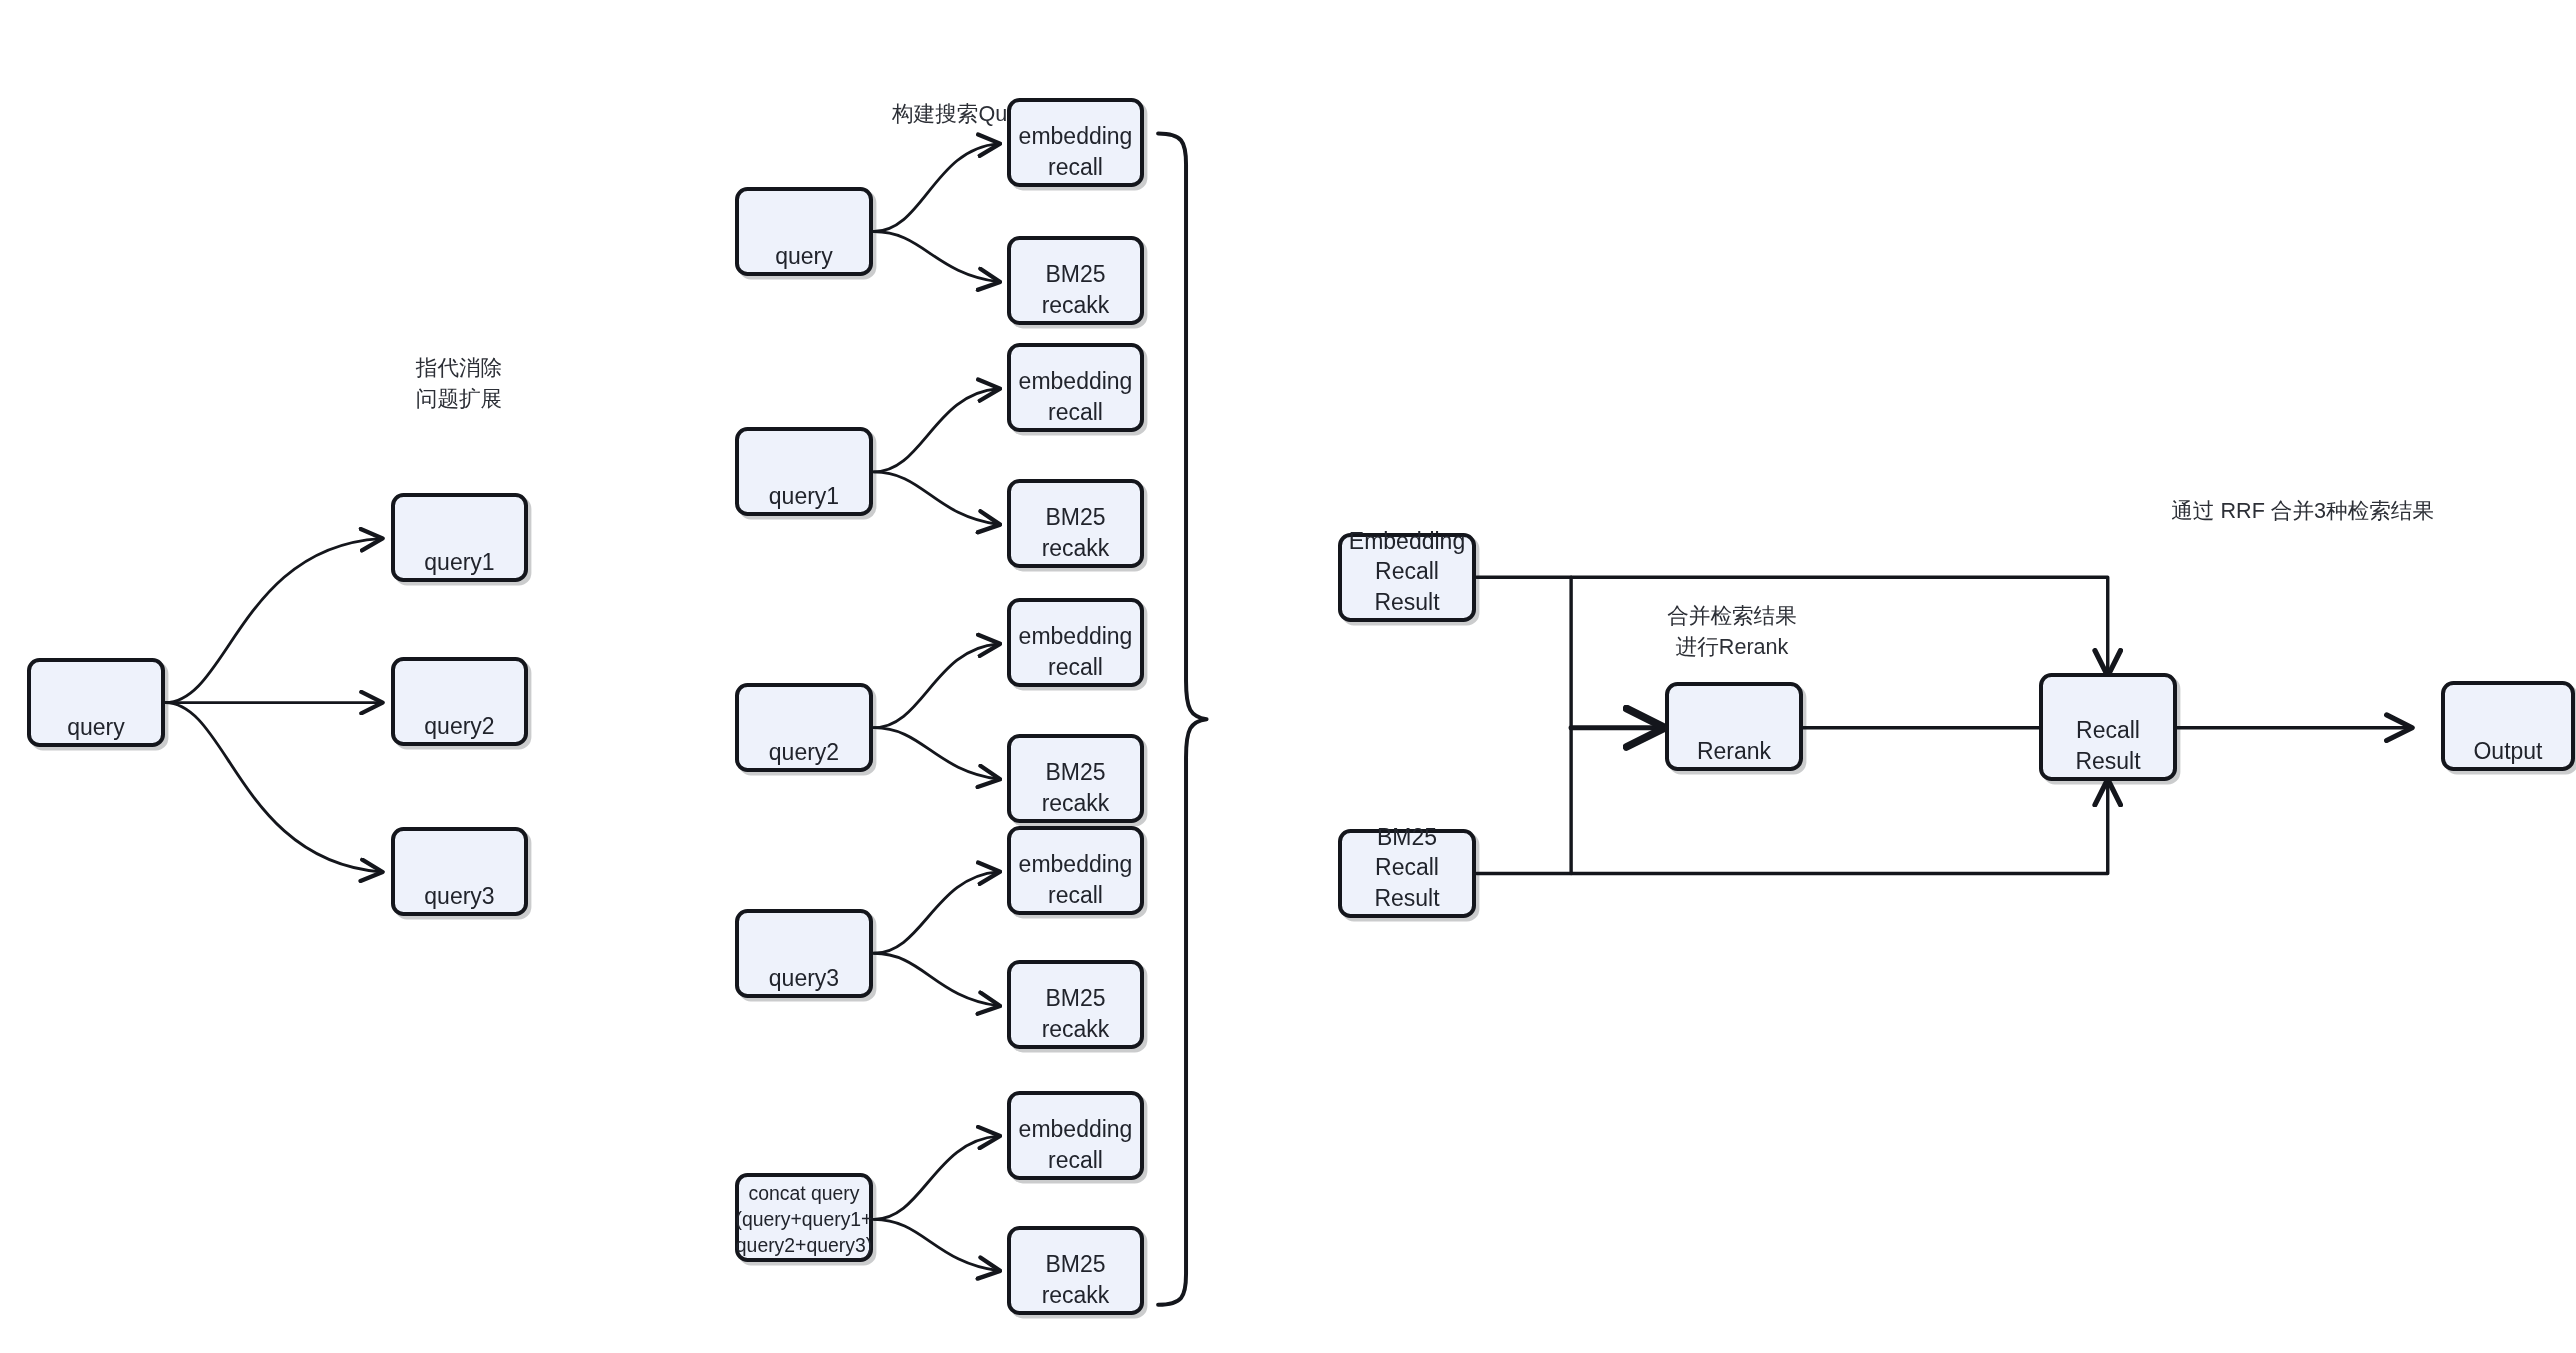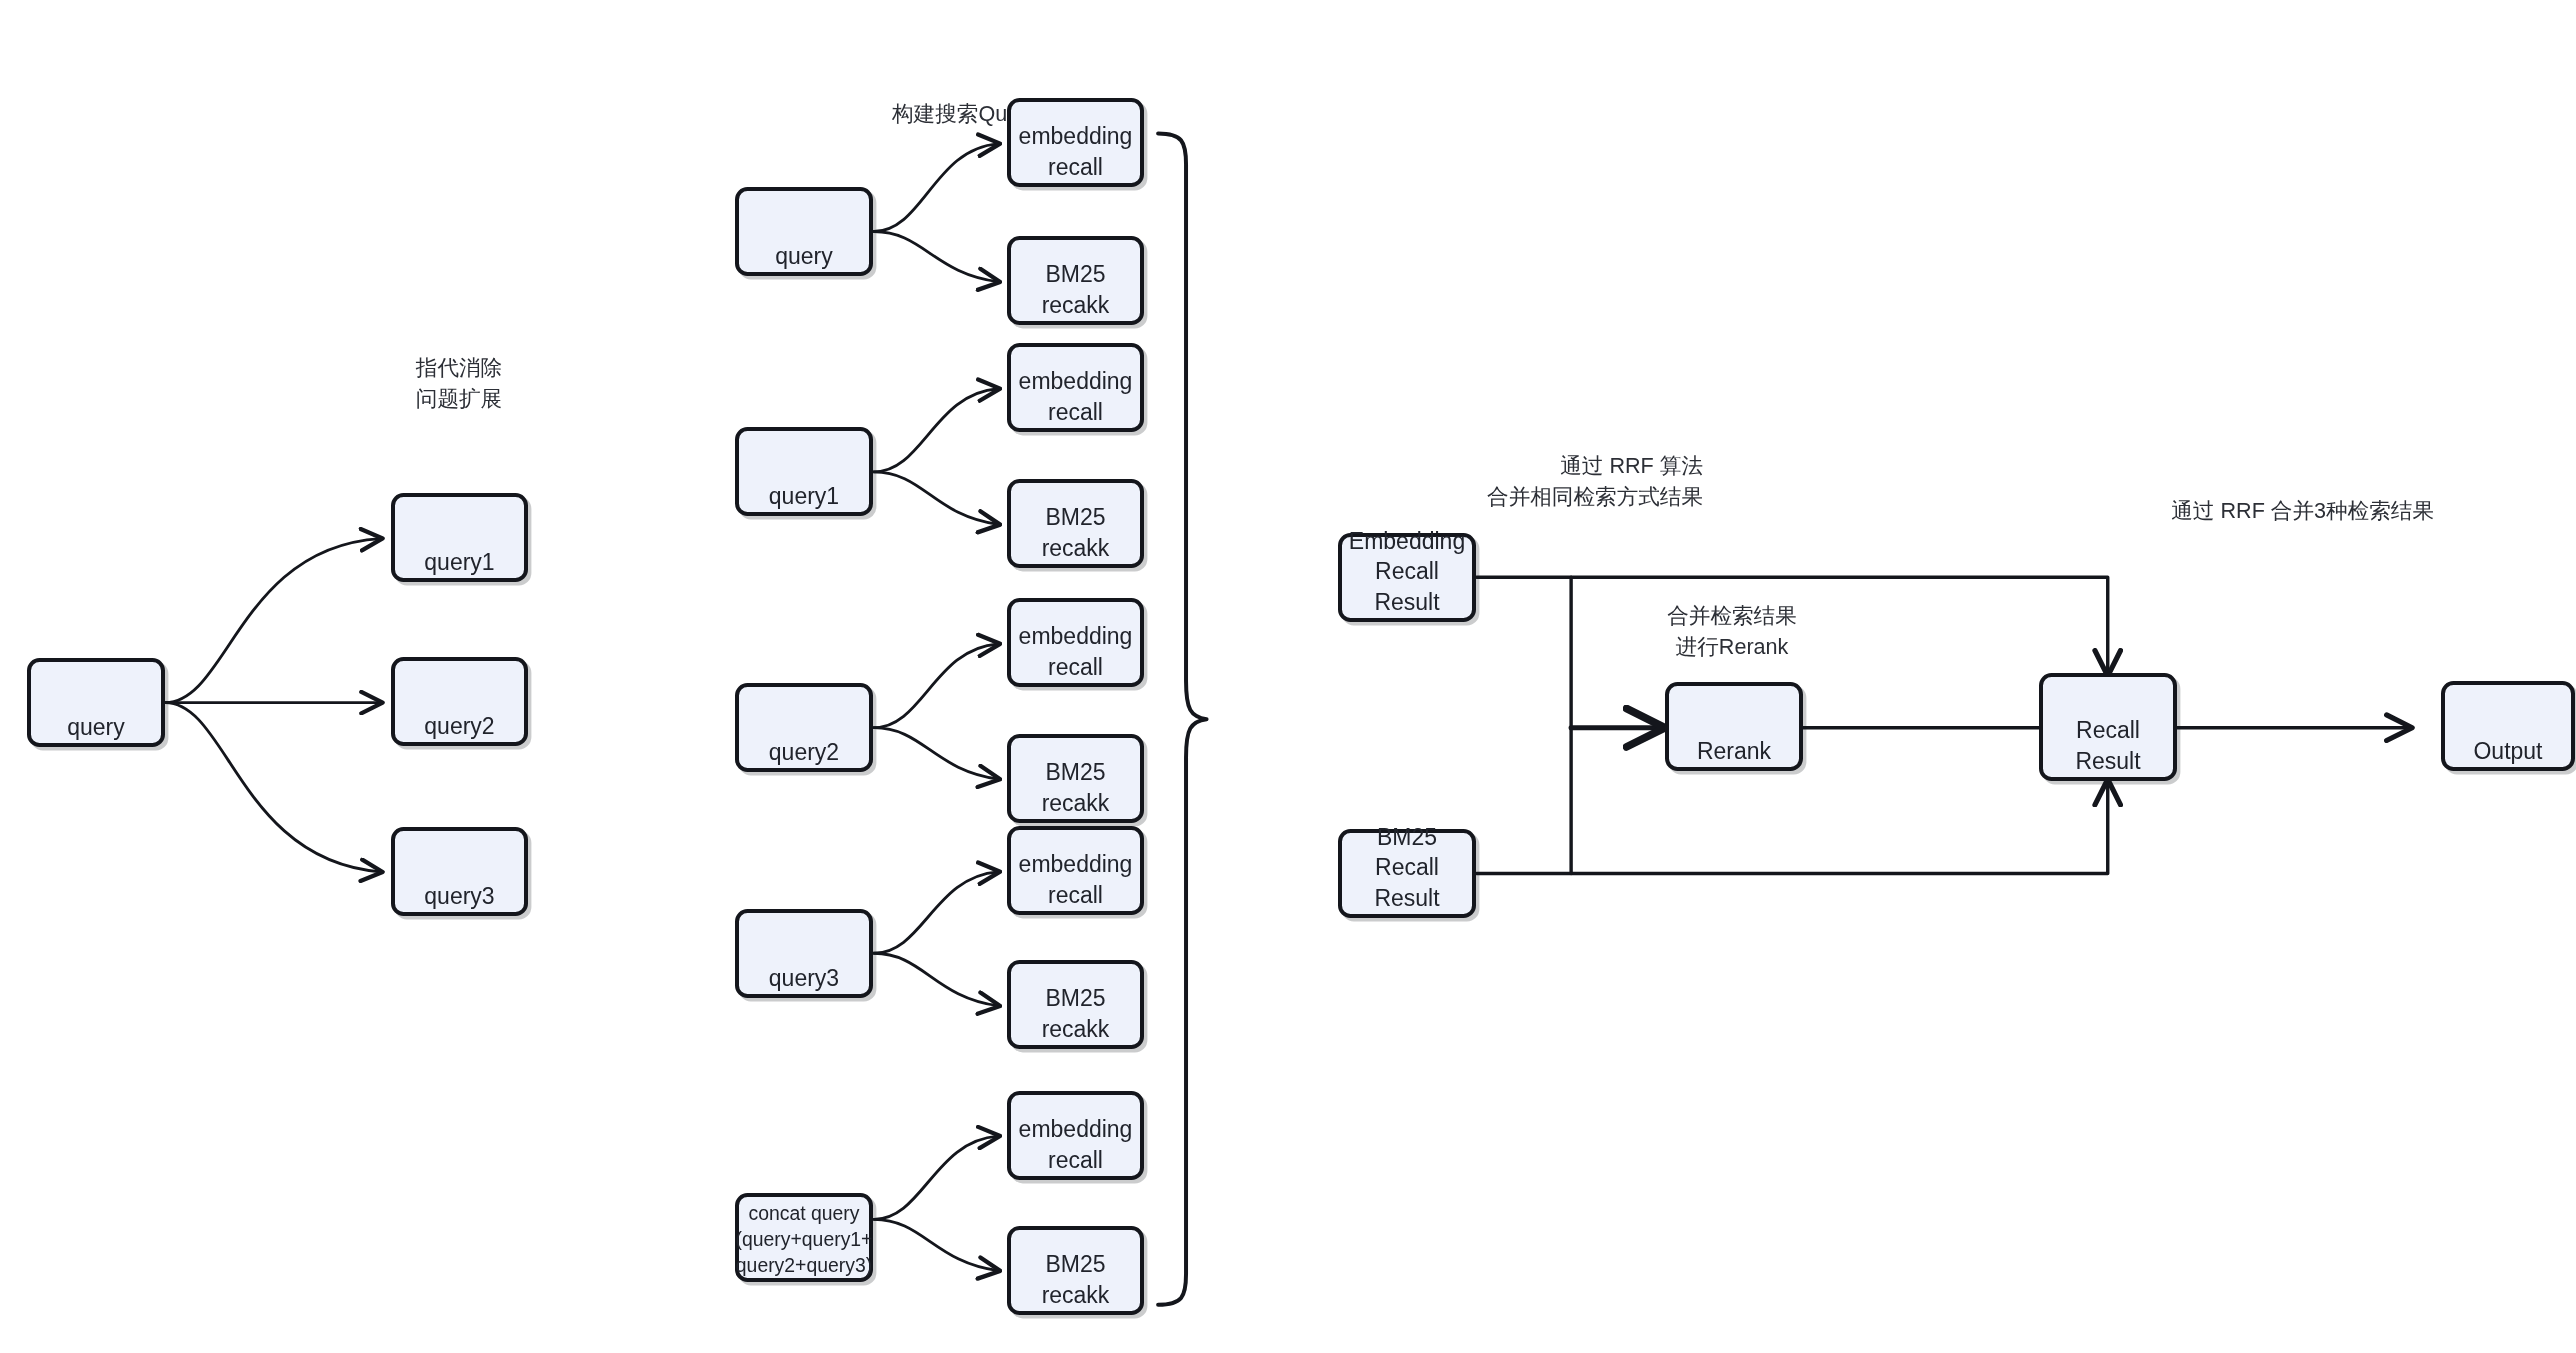--- a/index.html
+++ b/index.html
@@ -104,21 +104,21 @@
   </div>
   <div class="node" style="left:735px;top:427px;width:138px;height:89px;">
     <span>query1</span>
   </div>
   <div class="node" style="left:735px;top:683px;width:138px;height:89px;">
     <span>query2</span>
   </div>
   <div class="node" style="left:735px;top:909px;width:138px;height:89px;">
     <span>query3</span>
   </div>
-  <div class="node" style="left:735px;top:1173px;width:138px;height:89px;font-size:19.4px;margin-top:20px;">
+  <div class="node" style="left:735px;top:1173px;width:138px;height:89px;font-size:19.4px;">
     <span>concat query
 (query+query1+
 query2+query3)</span>
   </div>
 
 
   <div class="node" style="left:1007px;top:98px;width:137px;height:89px;">
     <span>embedding
 recall</span>
   </div>
@@ -156,22 +156,20 @@
 
   <div class="node" style="left:1007px;top:1091px;width:137px;height:89px;">
     <span>embedding
 recall</span>
   </div>
   <div class="node" style="left:1007px;top:1226px;width:137px;height:89px;">
     <span>BM25
 recakk</span>
   </div>
 
-  <div class="note lft" style="left:1338px;top:451px;width:365px;">通过 RRF 算法
-合并相同检索方式结果</div>
 
   <div class="node" style="left:1338px;top:533px;width:138px;height:89px;">
     <span>Embedding
 Recall
 Result</span>
   </div>
   <div class="node" style="left:1338px;top:829px;width:138px;height:89px;">
     <span>BM25
 Recall
 Result</span>

